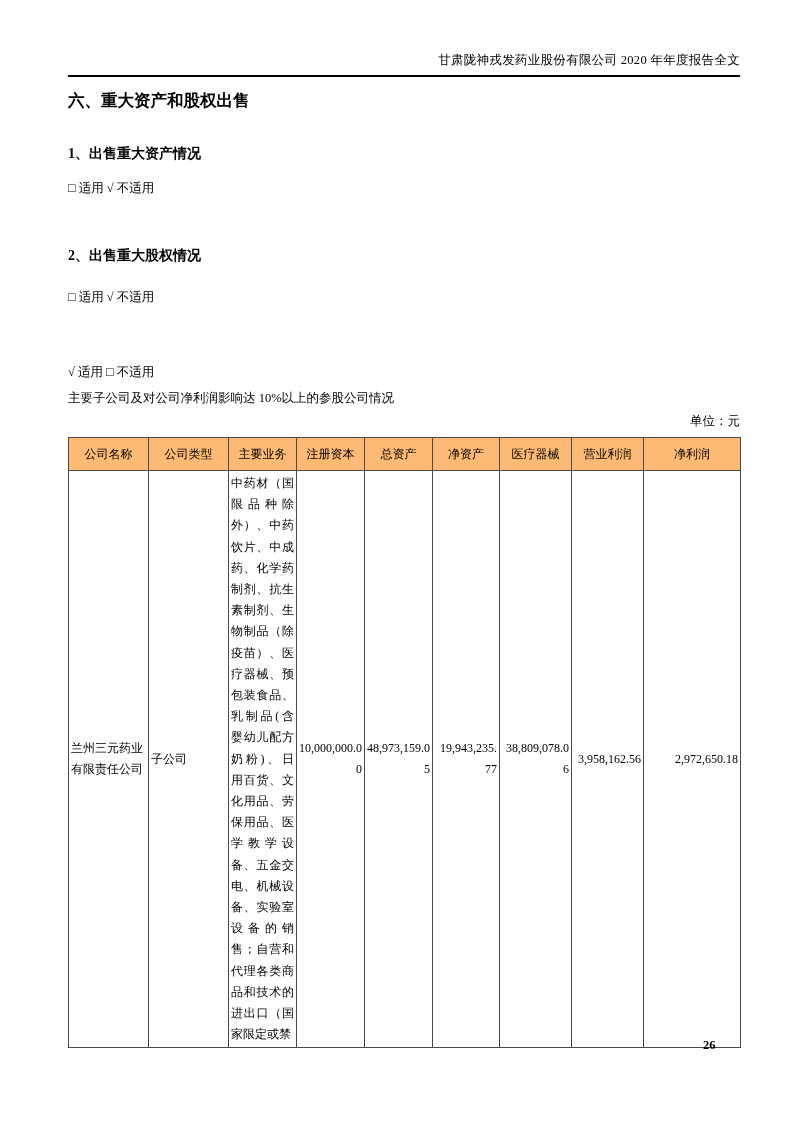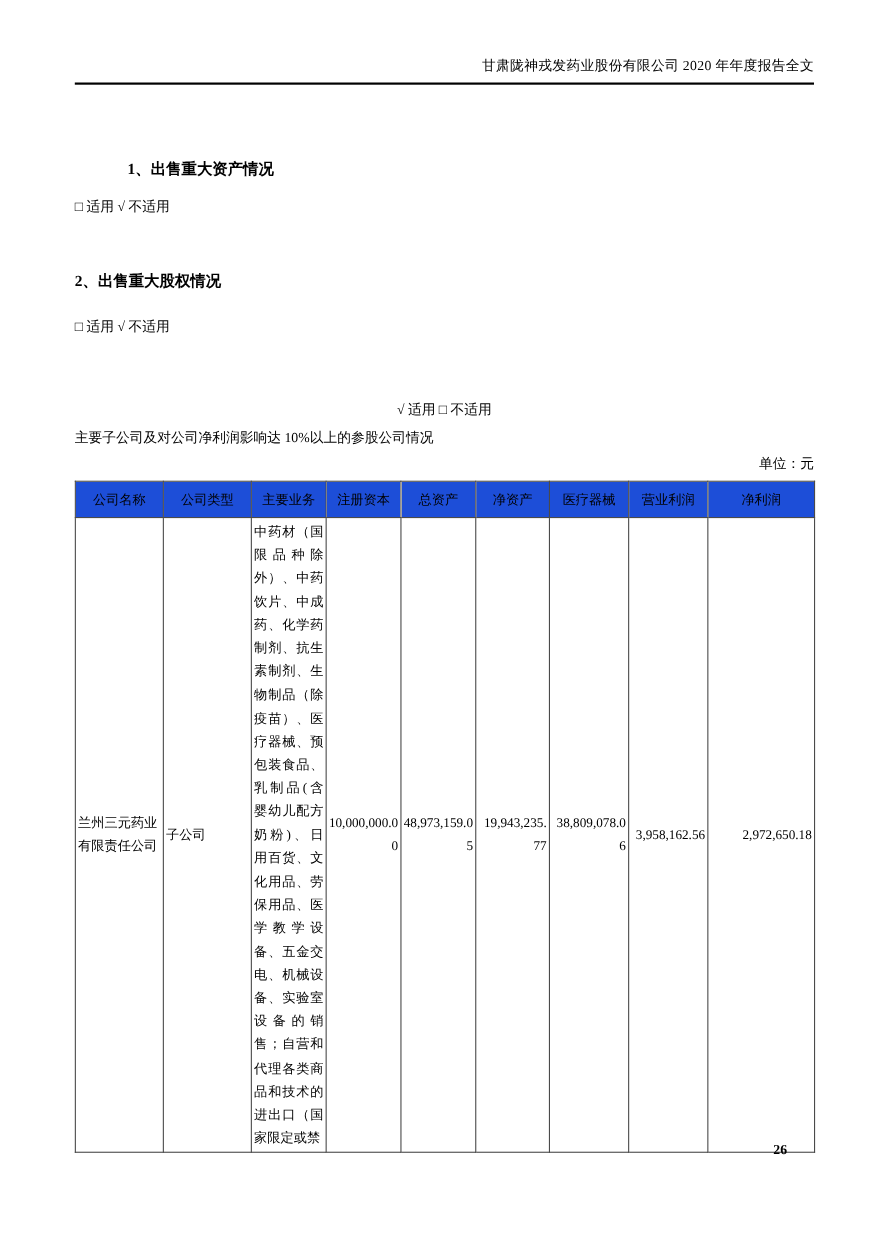--- a/index.html
+++ b/index.html
@@ -41,21 +41,21 @@
     border-collapse:collapse;
     table-layout:fixed;
     font-size:12px;
   }
   table.data-table th, table.data-table td {
     border:1px solid #4a4a4a;
     padding:2px;
     overflow:hidden;
   }
   table.data-table th {
-    background:#1d4ed8;
+    background:#fdba74;
     font-weight:normal;
     text-align:center;
     height:28px;
   }
   td.cell-text {
     vertical-align:middle;
     text-align:left;
     padding:2px 6px;
     line-height:21px;
   }
@@ -81,28 +81,29 @@
     font-weight:bold;
   }
 </style>
 </head>
 <body>
 
 <div class="page">
 
   <div class="doc-header">甘肃陇神戎发药业股份有限公司 2020 年年度报告全文</div>
 
+  <div class="sec-title" style="top:90px;">六、重大资产和股权出售</div>
 
-  <div class="sub-title" style="top:145px;margin-left:48px;">1、出售重大资产情况</div>
+  <div class="sub-title" style="top:145px;">1、出售重大资产情况</div>
   <div class="body-line" style="top:180px;">□ 适用 √ 不适用</div>
 
   <div class="sub-title" style="top:247px;">2、出售重大股权情况</div>
   <div class="body-line" style="top:289px;">□ 适用 √ 不适用</div>
 
-  <div class="body-line" style="top:364px;text-align:center;">√ 适用 □ 不适用</div>
+  <div class="body-line" style="top:364px;">√ 适用 □ 不适用</div>
   <div class="body-line" style="top:390px;">主要子公司及对公司净利润影响达 10%以上的参股公司情况</div>
   <div class="unit-line" style="top:413px;">单位：元</div>
 
   <table class="data-table">
     <colgroup>
       <col style="width:80px">
         <col style="width:80px">
         <col style="width:68px">
       <col style="width:68px">
         <col style="width:68px">

